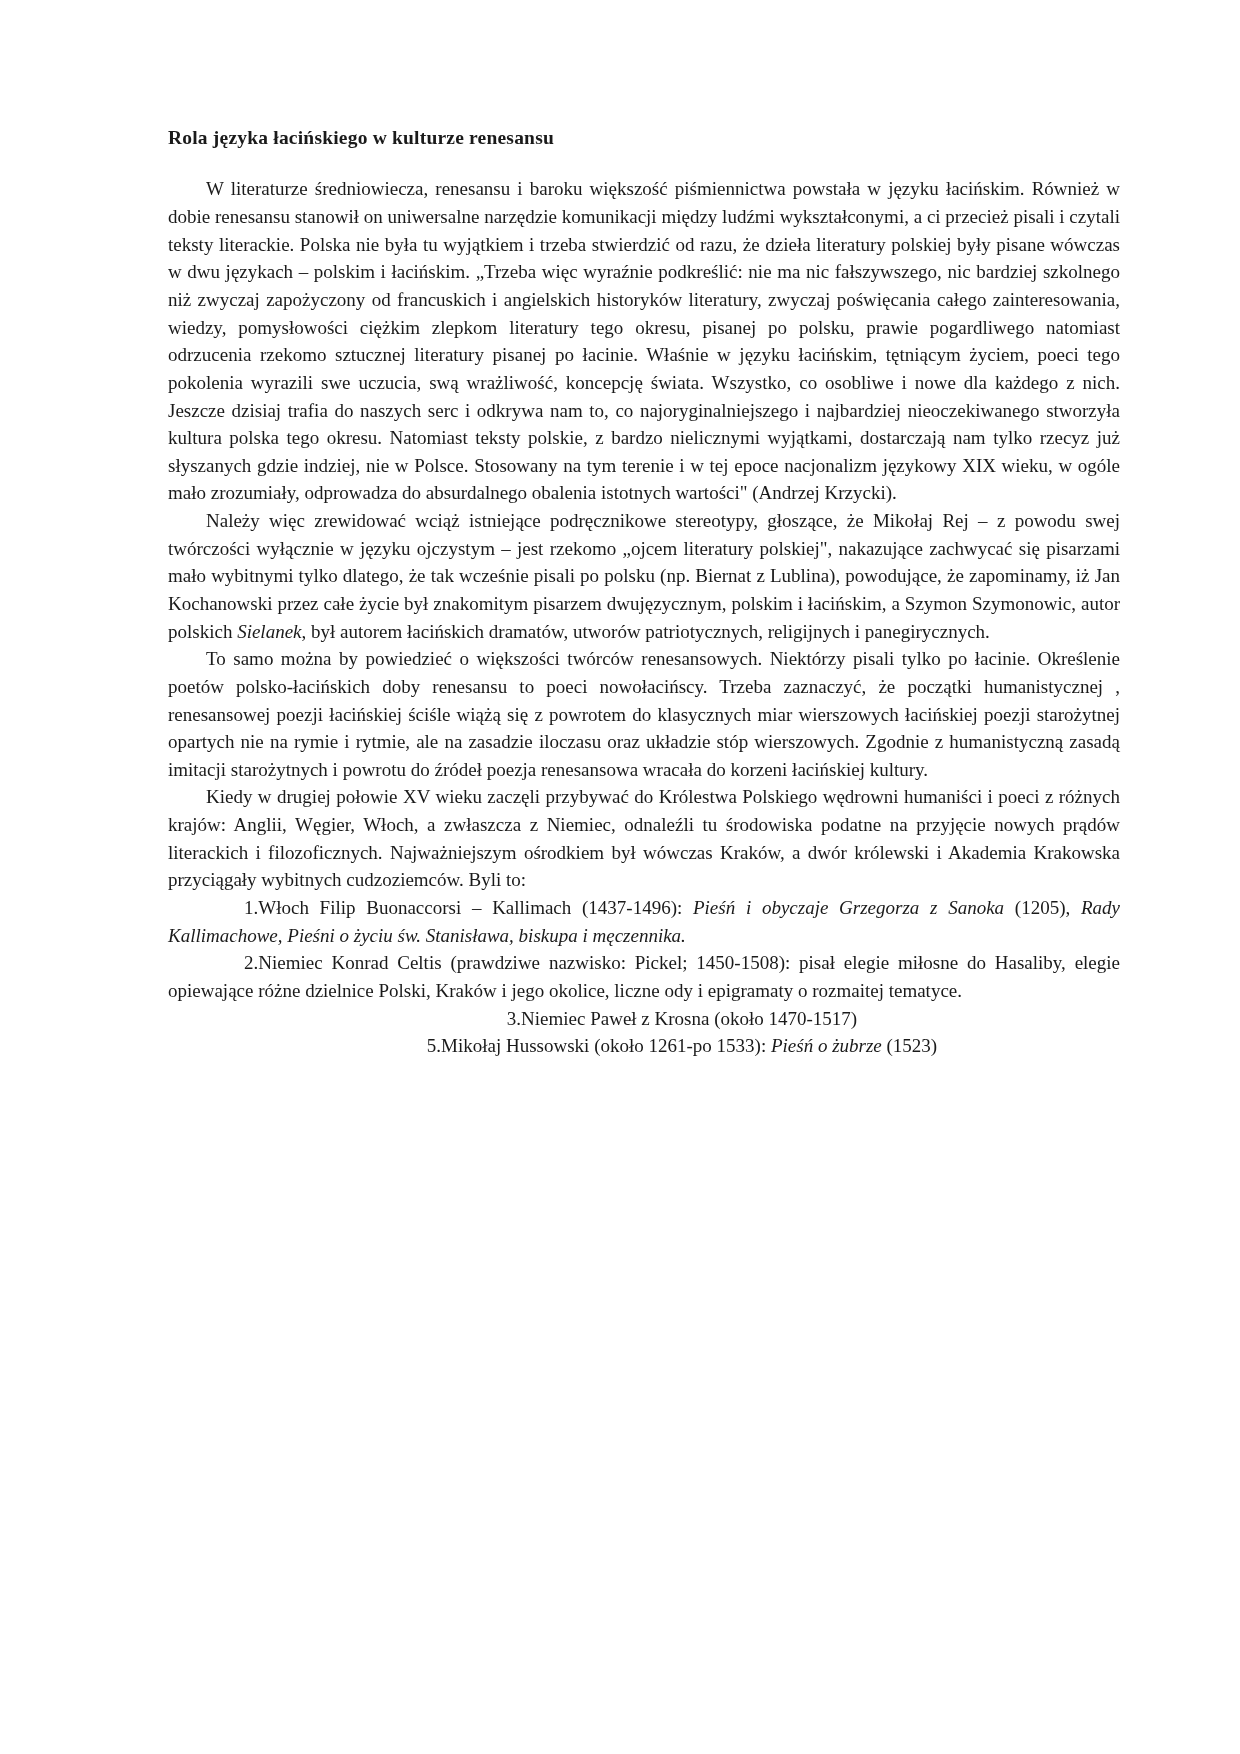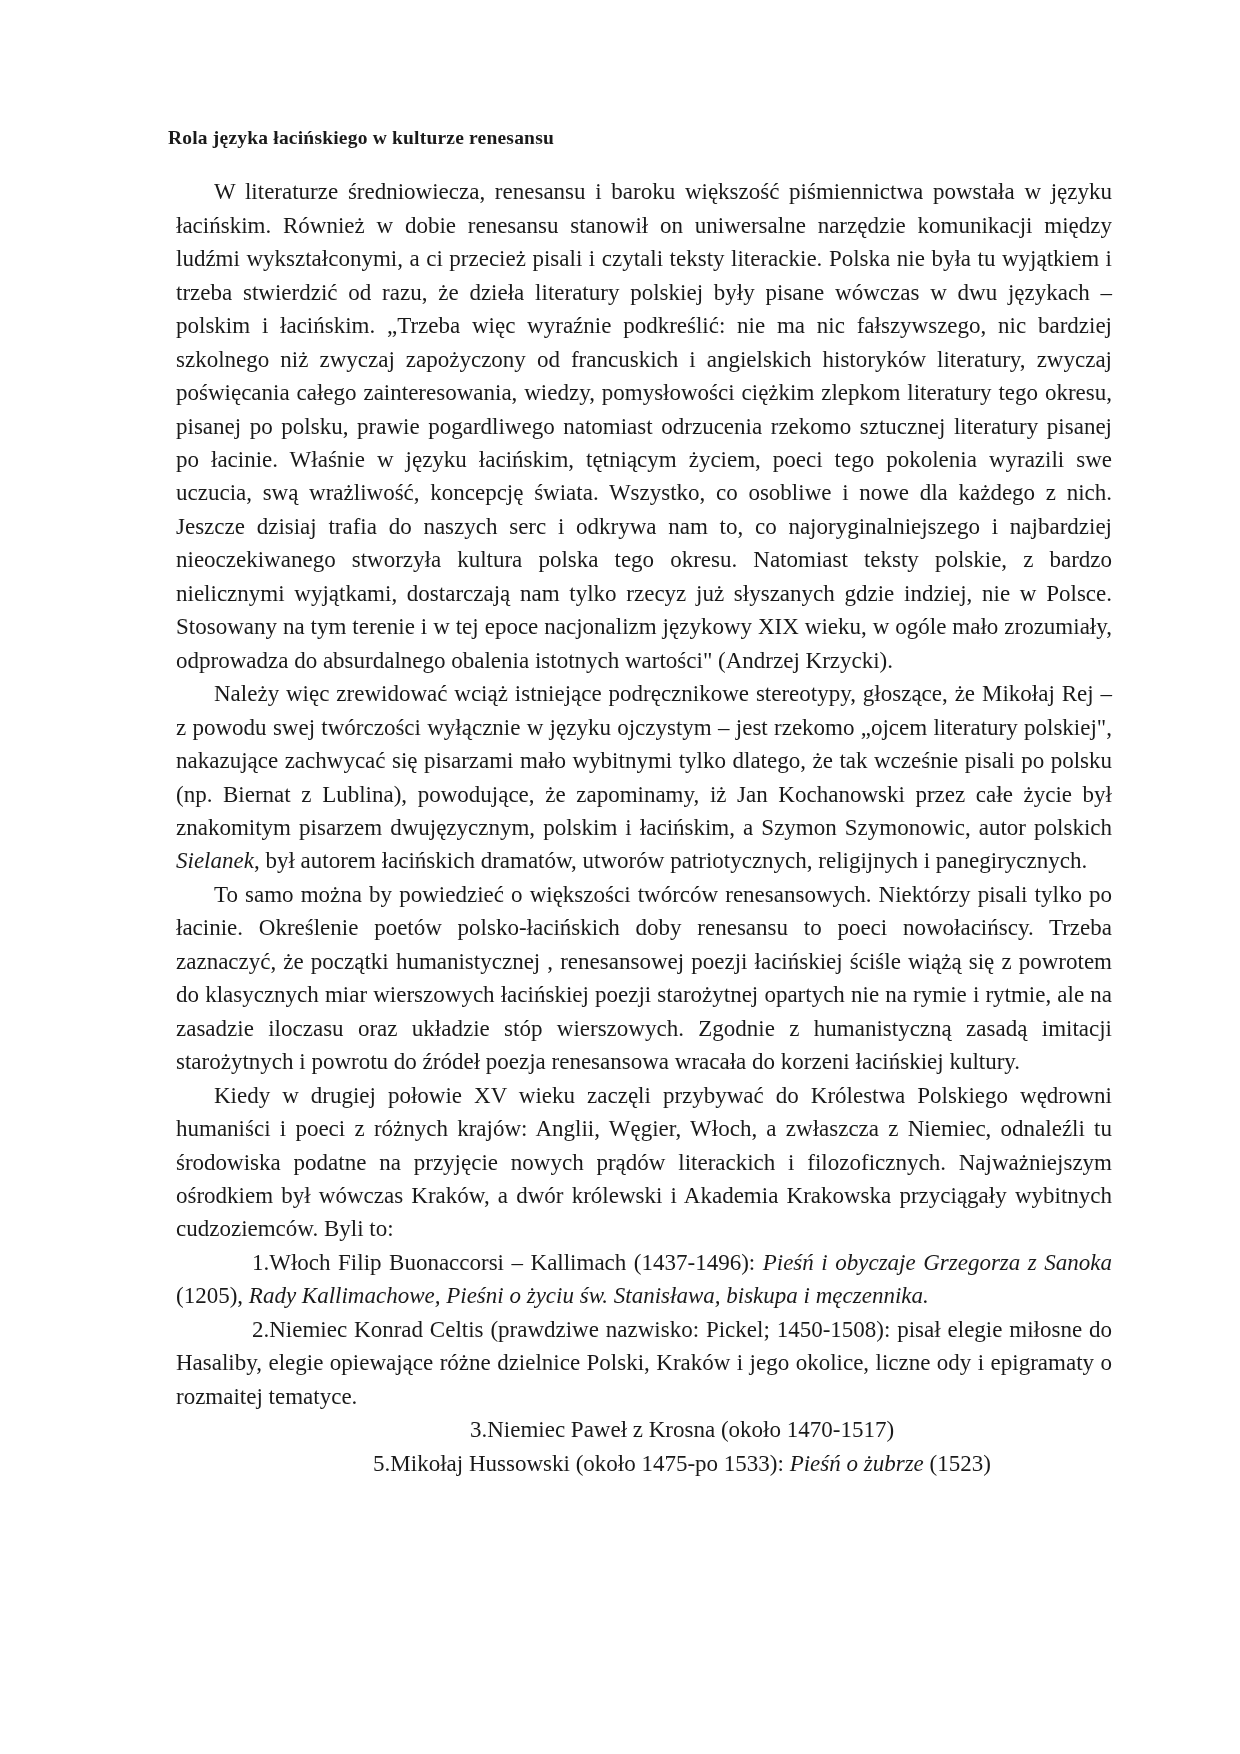--- a/index.html
+++ b/index.html
@@ -22,25 +22,25 @@
     position: relative;
   }
   .doc-title {
     font-size: 19.5px;
     font-weight: bold;
     letter-spacing: 0.2px;
     margin: 0 0 26px 0;
     line-height: 1.2;
   }
   .body-text {
-    font-size: 23px;
+    font-size: 19px;
     line-height: 1.455;
     text-align: justify;
     text-justify: inter-word;
-    margin: 8px;
+    margin: 0;
     hyphens: none;
   }
   .para {
     margin: 0;
     text-indent: 38px;
     text-align: justify;
   }
   .list-item {
     margin: 0;
     text-indent: 38px;
@@ -74,17 +74,17 @@
 
     <p class="para">Kiedy w drugiej połowie XV wieku zaczęli przybywać do Królestwa Polskiego wędrowni humaniści i poeci z różnych krajów: Anglii, Węgier, Włoch, a zwłaszcza z Niemiec, odnaleźli tu środowiska podatne na przyjęcie nowych prądów literackich i filozoficznych. Najważniejszym ośrodkiem był wówczas Kraków, a dwór królewski i Akademia Krakowska przyciągały wybitnych cudzoziemców. Byli to:</p>
 
     <p class="list-item"><span class="num">1.</span><span>Włoch Filip Buonaccorsi – Kallimach (1437-1496): </span><em>Pieśń i obyczaje Grzegorza z Sanoka</em><span> (1205), </span><em>Rady Kallimachowe, Pieśni o życiu św. Stanisława, biskupa i męczennika.</em><span></span></p>
 
     <p class="list-item"><span class="num">2.</span><span>Niemiec Konrad Celtis (prawdziwe nazwisko: Pickel; 1450-1508): pisał elegie miłosne do Hasaliby, elegie opiewające różne dzielnice Polski, Kraków i jego okolice, liczne ody i epigramaty o rozmaitej tematyce.</span><em></em><span></span><em></em><span></span></p>
 
     <p class="list-item last-line-left"><span class="num">3.</span><span>Niemiec Paweł z Krosna (około 1470-1517)</span><em></em><span></span><em></em><span></span></p>
 
 
-    <p class="list-item last-line-left"><span class="num">5.</span><span>Mikołaj Hussowski (około 1475-po 1533): </span><em>Pieśń o żubrze</em><span> (1523)</span><em></em><span></span></p>
+    <p class="list-item last-line-left"><span class="num">5.</span><span>Mikołaj Hussowski (około 1261-po 1533): </span><em>Pieśń o żubrze</em><span> (1523)</span><em></em><span></span></p>
 
 
   </div>
 </div>
 
 </body></html>

